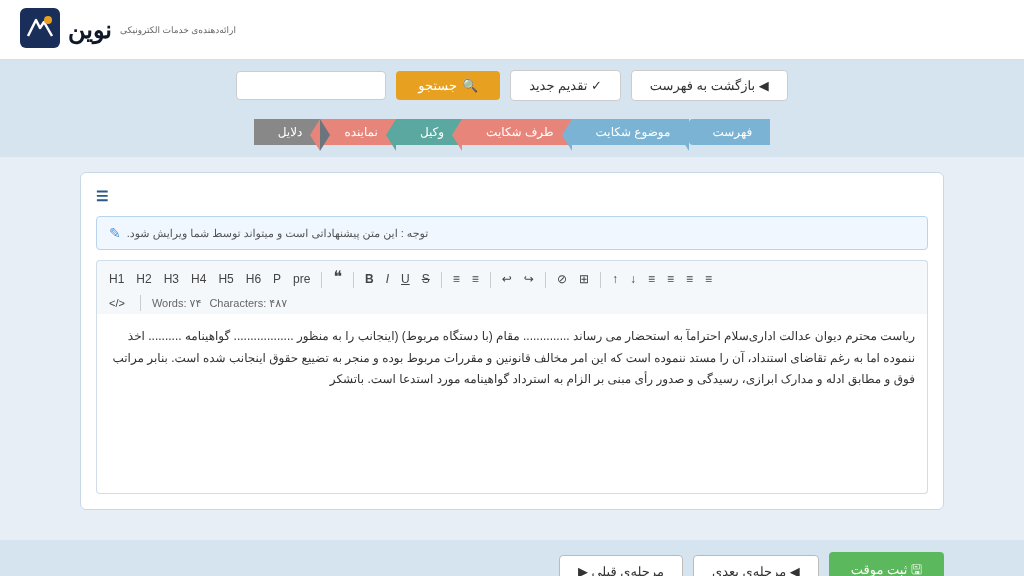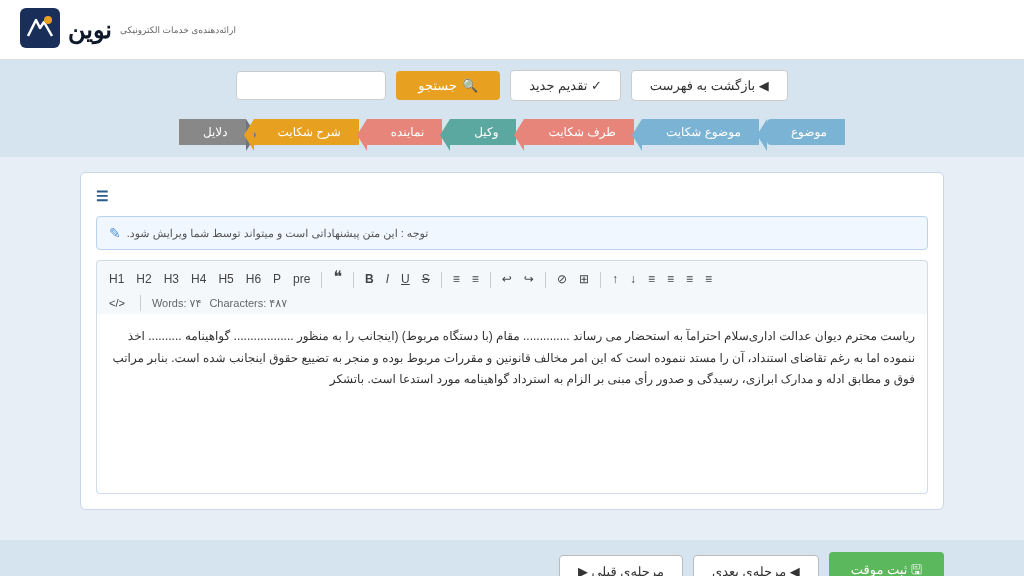--- a/index.html
+++ b/index.html
@@ -83,21 +83,21 @@
       direction: rtl;
     }
 
     
     .steps-nav {
       background: #d6e4f0;
       padding: 8px 80px 12px;
       display: flex;
       align-items: center;
       justify-content: center;
-      gap: 8px;
+      gap: 0;
       flex-direction: row-reverse;
     }
     .step-item {
       padding: 6px 20px;
       font-size: 12px;
       color: #fff;
       position: relative;
       cursor: pointer;
       white-space: nowrap;
     }
@@ -298,42 +298,38 @@
   </button>
   <button class="btn-back">
     <span>◀ بازگشت به فهرست</span>
   </button>
 </div>
 
 <div class="steps-nav">
   <div class="step-item gray step-arrow-gray" style="background:#888;font-size:12px;padding:6px 18px 6px 24px;">
     <span>دلایل</span>
   </div>
-  <div class="step-item" style="background:#e8a020;font-size:12px;padding:6px 18px 6px 24px;position:relative;">
-    <span>شرح شکایت</span>
-    <span style="position:absolute;left:-10px;top:0;width:0;height:0;border-top:16px solid transparent;border-bottom:16px solid transparent;border-right:10px solid #e8a020;z-index:2;"></span>
-  </div>
   <div class="step-item" style="background:#e8857a;font-size:12px;padding:6px 18px 6px 24px;position:relative;">
     <span>نماینده</span>
     <span style="position:absolute;left:-10px;top:0;width:0;height:0;border-top:16px solid transparent;border-bottom:16px solid transparent;border-right:10px solid #e8857a;z-index:2;"></span>
   </div>
   <div class="step-item" style="background:#5ba8a0;font-size:12px;padding:6px 18px 6px 24px;position:relative;">
     <span>وکیل</span>
     <span style="position:absolute;left:-10px;top:0;width:0;height:0;border-top:16px solid transparent;border-bottom:16px solid transparent;border-right:10px solid #5ba8a0;z-index:2;"></span>
   </div>
   <div class="step-item" style="background:#e8857a;font-size:12px;padding:6px 18px 6px 24px;position:relative;">
     <span>طرف شکایت</span>
     <span style="position:absolute;left:-10px;top:0;width:0;height:0;border-top:16px solid transparent;border-bottom:16px solid transparent;border-right:10px solid #e8857a;z-index:2;"></span>
   </div>
   <div class="step-item" style="background:#7ab3d4;font-size:12px;padding:6px 18px 6px 24px;position:relative;">
     <span>موضوع شکایت</span>
     <span style="position:absolute;left:-10px;top:0;width:0;height:0;border-top:16px solid transparent;border-bottom:16px solid transparent;border-right:10px solid #7ab3d4;z-index:2;"></span>
   </div>
   <div class="step-item" style="background:#7ab3d4;font-size:12px;padding:6px 18px 6px 24px;border-radius:4px 0 0 4px;position:relative;">
-    <span>موضوع</span>
+    <span>فهرست</span>
     <span style="position:absolute;left:-10px;top:0;width:0;height:0;border-top:16px solid transparent;border-bottom:16px solid transparent;border-right:10px solid #7ab3d4;z-index:2;"></span>
   </div>
 </div>
 
 <div class="main-content">
   <div class="editor-card">
 
     <div class="editor-title">
       <span style="color:#2a5a8a;">☰</span>
     </div>

